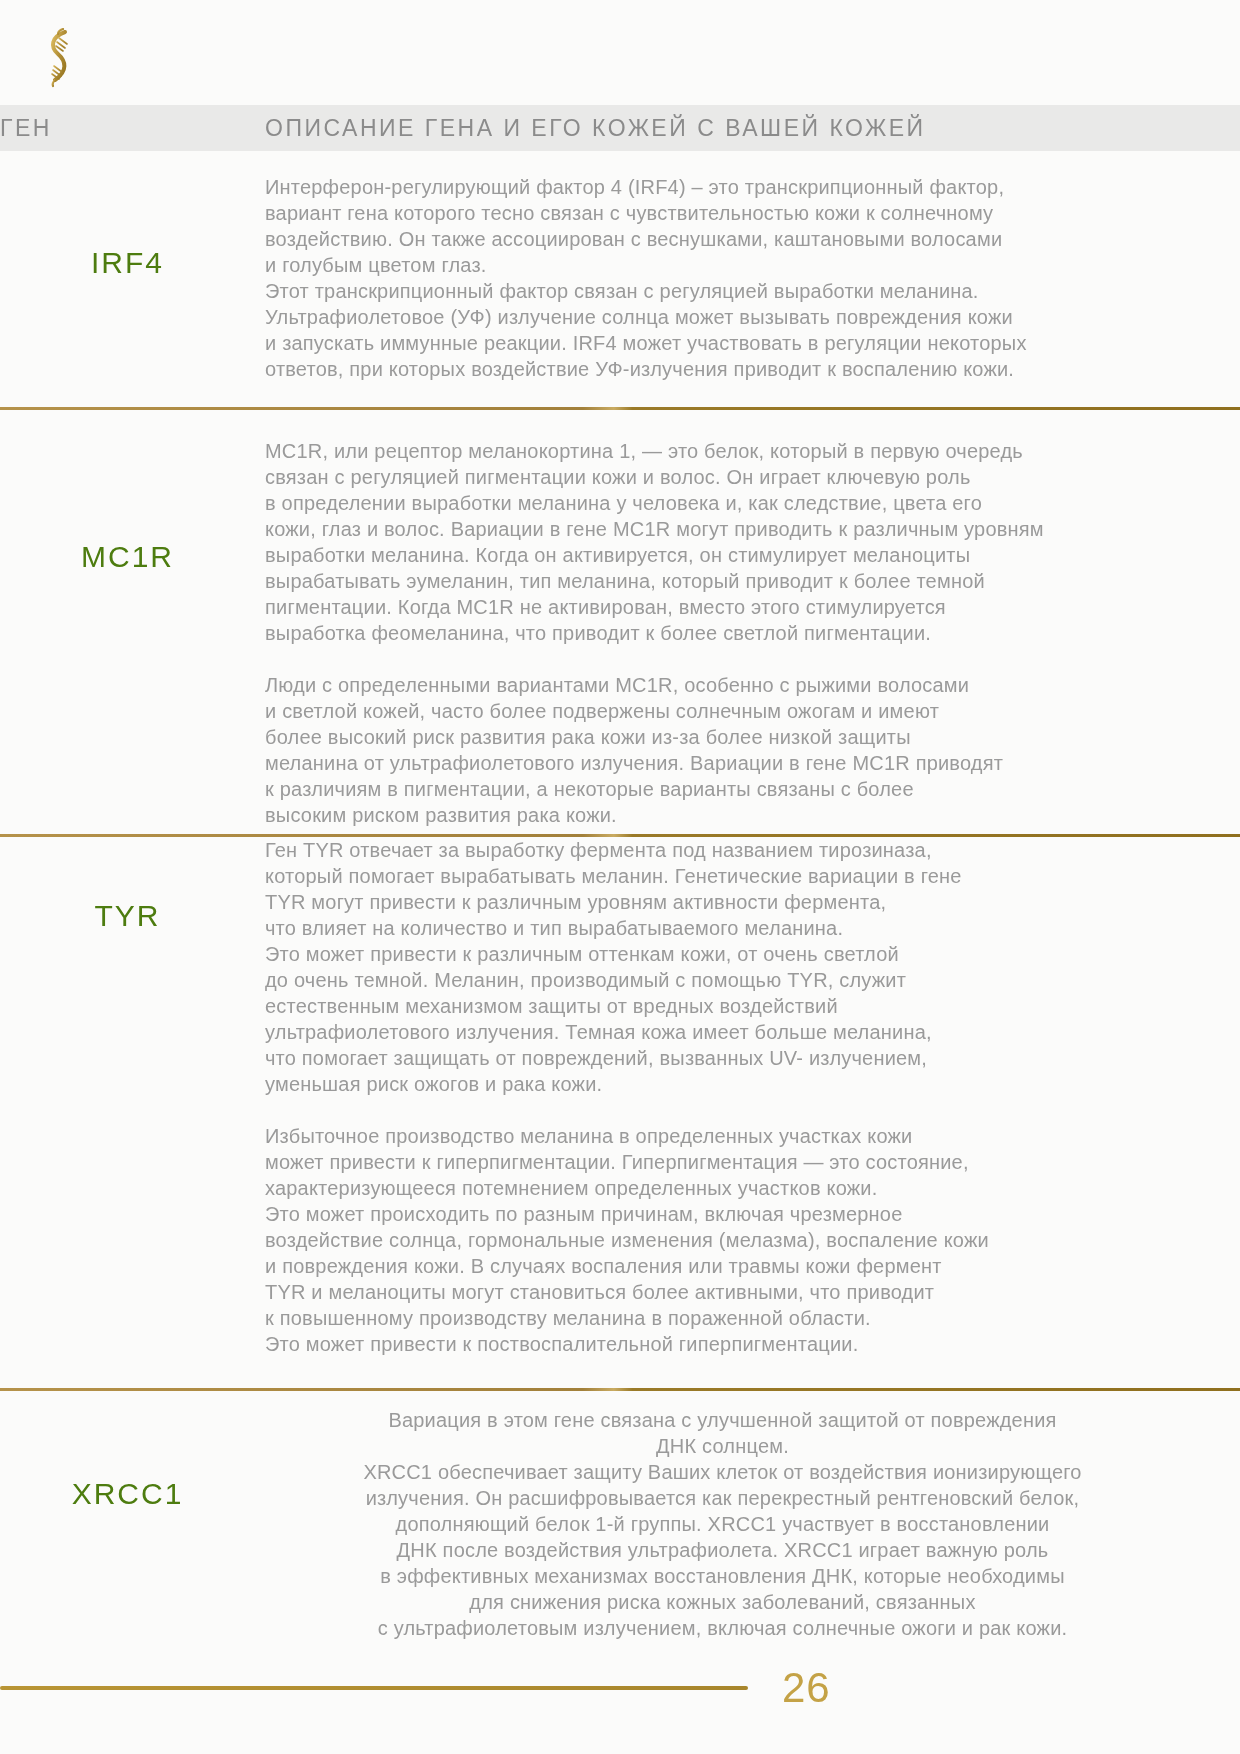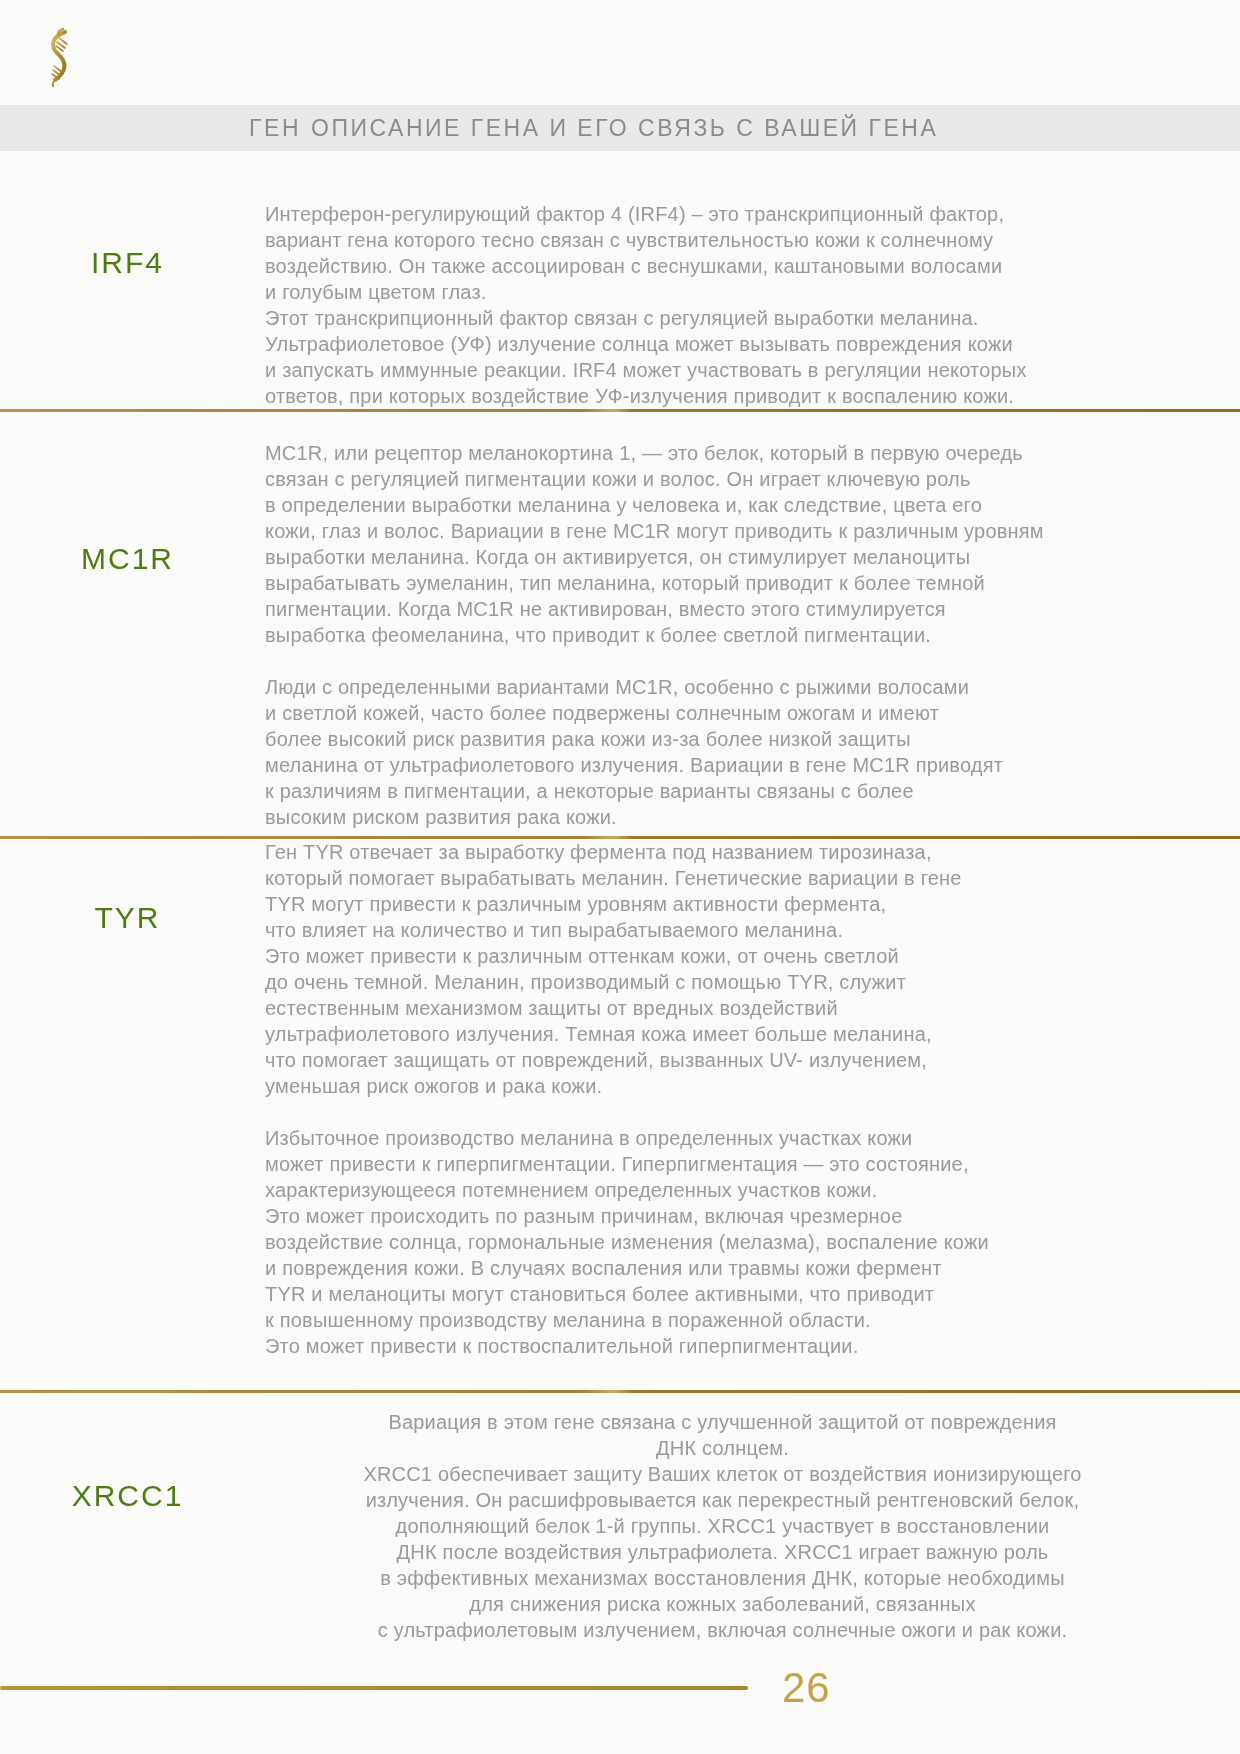--- a/index.html
+++ b/index.html
@@ -8,34 +8,34 @@
     background:#fbfbfa; overflow:hidden;
     font-family:"Liberation Sans", sans-serif;
   }
   .top-area { height:105px; position:relative; }
   .logo { position:absolute; left:44px; top:28px; width:30px; height:60px; }
 
   .thead {
     height:46px; background:#e9e9e8; display:flex; align-items:center;
     color:#8b8b8b; font-size:23px; letter-spacing:2.5px; font-weight:400;
   }
-  .gene-col-h { width:255px; text-align:right;margin-left:46px; }
+  .gene-col-h { width:255px; text-align:left; }
   .desc-col-h { flex:1; padding-left:10px; }
 
   .row { display:flex; box-sizing:border-box; }
   .gene-cell { width:255px; display:flex; justify-content:center; box-sizing:border-box; }
   .gene-label { font-size:30px; color:#4d7c0f; letter-spacing:2px; }
   .desc-cell { flex:1; padding-left:10px; padding-right:60px; box-sizing:border-box; }
   .para {
     margin:0; font-size:20px; line-height:26px; color:#9a9a9a;
     white-space:pre-line; letter-spacing:0.2px;
   }
   .para + .para { margin-top:26px; }
 
-  .row-1 { min-height:256px; } .row-1 .desc-cell { padding-top:23px;margin-top:27px; } .row-1 .gene-cell { padding-top:95px; }
+  .row-1 { min-height:256px; } .row-1 .desc-cell { padding-top:23px; } .row-1 .gene-cell { padding-top:95px; }
   .row-2 { min-height:424px; } .row-2 .desc-cell { padding-top:28px; } .row-2 .gene-cell { padding-top:130px;text-align:right; }
   .row-3 { min-height:551px; } .row-3 .desc-cell { } .row-3 .gene-cell { padding-top:62px; }
   .row-4 { min-height:262px; } .row-4 .desc-cell { padding-top:16px;text-align:center; } .row-4 .gene-cell { padding-top:86px; }
 
   .sep {
     height:3px;
     background:linear-gradient(to right,#b5924a 0%,#a2803a 47%,#c9ab62 49.5%,#9a7a28 51%,#8f6f1e 100%);
   }
 
   .footer { position:absolute; left:0; top:1664px; width:100%; display:flex; align-items:center;text-align:right; }
@@ -64,21 +64,21 @@
         <path d="M19 1 C16 2 14 4 14 6" fill="none" stroke="url(#gold)" stroke-width="2.2" stroke-linecap="round"></path>
         <path d="M15 10 L23 16 M13 14 L21 20 M12 18 L19 23" fill="none" stroke="url(#gold)" stroke-width="1.6" stroke-linecap="round"></path>
         <path d="M10 38 L18 44 M9 42 L17 48 M8 46 L15 51" fill="none" stroke="url(#gold)" stroke-width="1.6" stroke-linecap="round"></path>
         <path d="M11 52 C9 54 8 56 9 58" fill="none" stroke="url(#gold)" stroke-width="2.2" stroke-linecap="round"></path>
       </svg>
     </span>
   </div>
 
   <div class="thead">
     <div class="gene-col-h">ГЕН</div>
-    <div class="desc-col-h">ОПИСАНИЕ ГЕНА И ЕГО СВЯЗЬ С ВАШЕЙ ГЕНА</div>
+    <div class="desc-col-h">ОПИСАНИЕ ГЕНА И ЕГО КОЖЕЙ С ВАШЕЙ КОЖЕЙ</div>
   </div>
 
   <div class="row row-1">
     <div class="gene-cell">
       <span class="gene-label">IRF4</span>
     </div>
     <div class="desc-cell">
       <p class="para">Интерферон-регулирующий фактор 4 (IRF4) – это транскрипционный фактор,
 вариант гена которого тесно связан с чувствительностью кожи к солнечному
 воздействию. Он также ассоциирован с веснушками, каштановыми волосами

